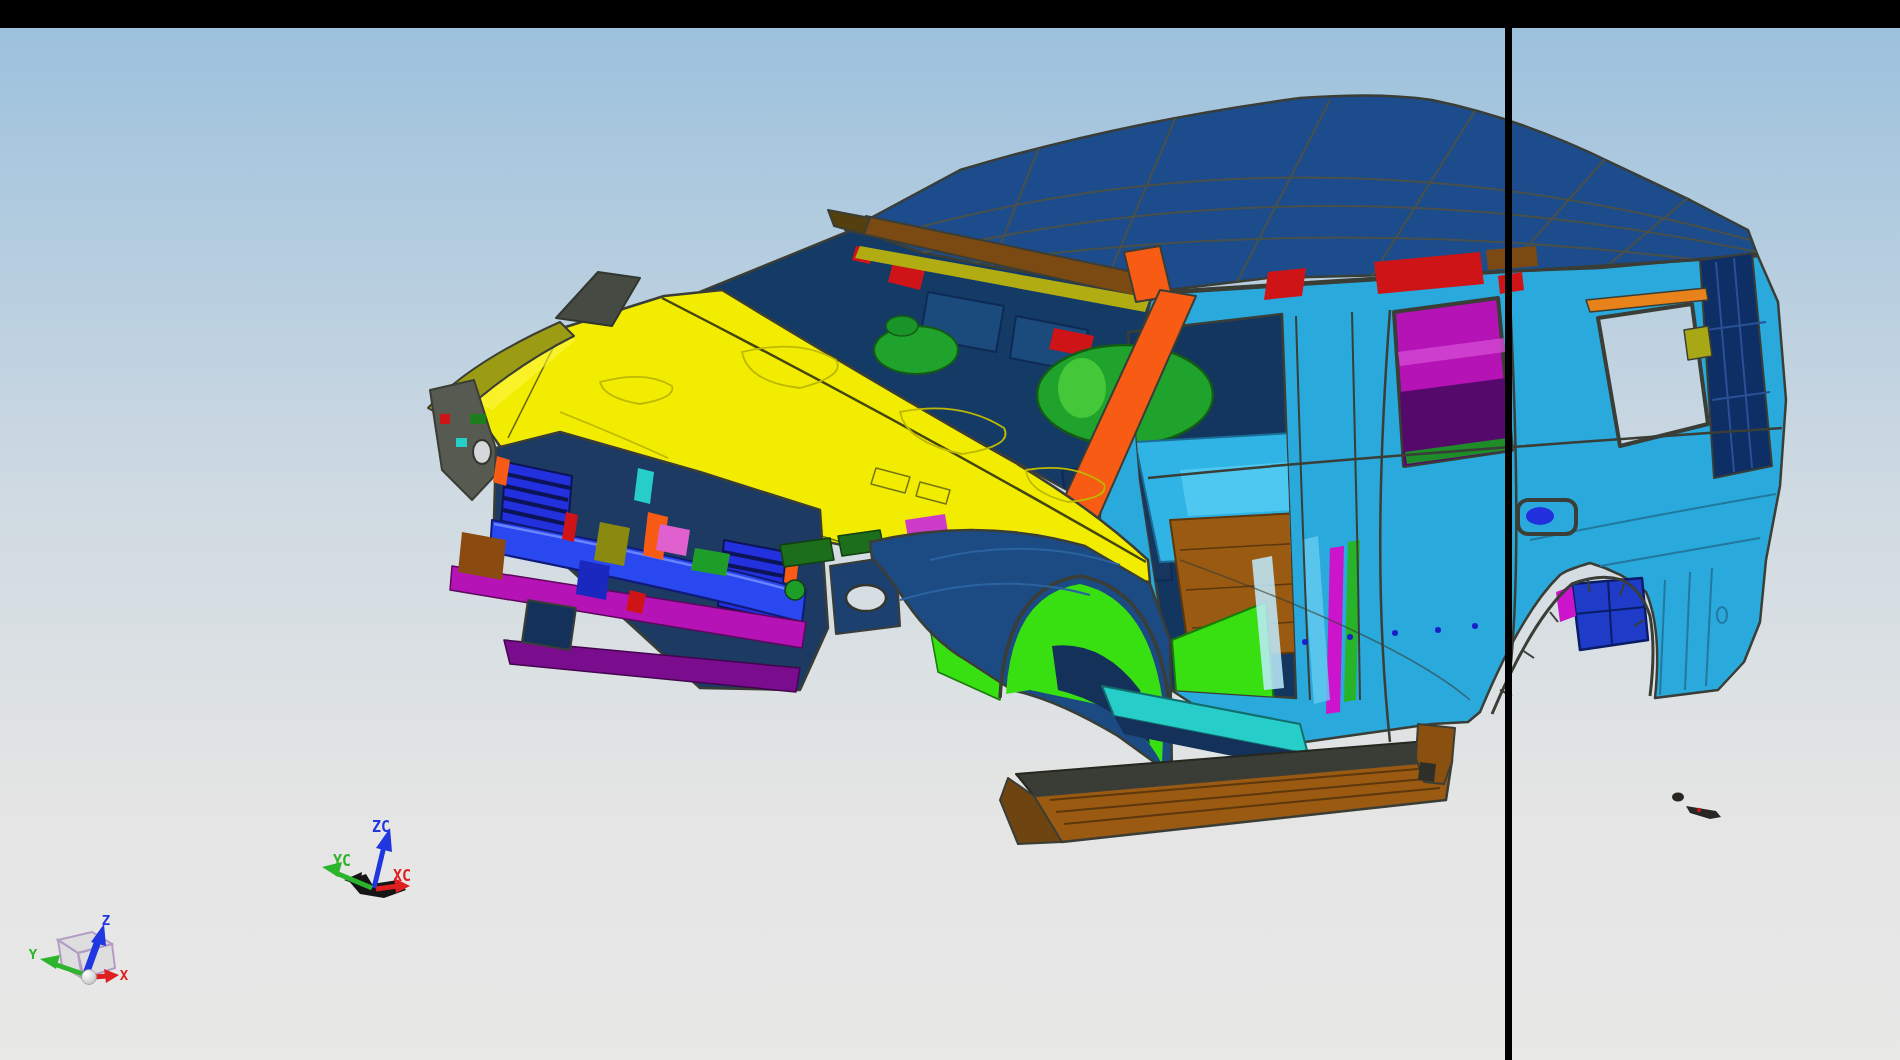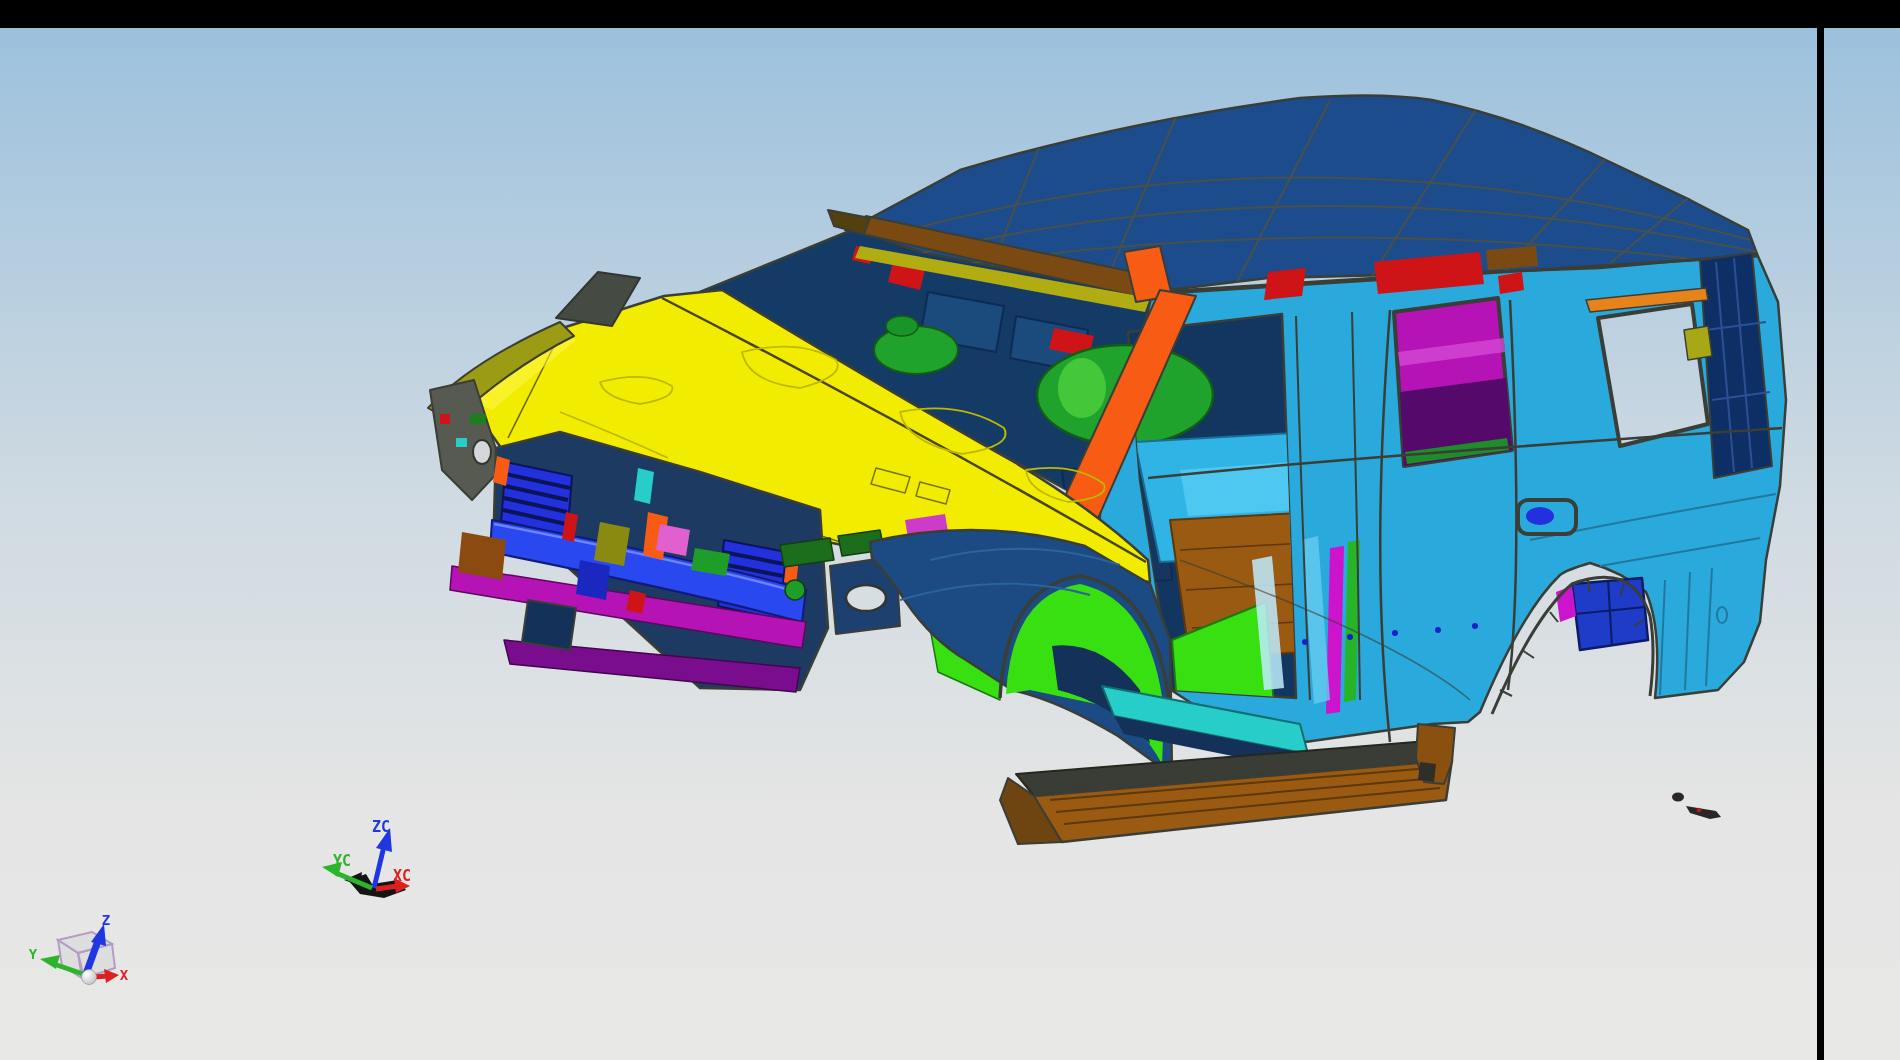--- a/index.html
+++ b/index.html
@@ -1,17 +1,17 @@
 <!DOCTYPE html>
 <html><head>
 <meta charset="utf-8">
 <style>
   html,body{margin:0;padding:0;width:1900px;height:1060px;overflow:hidden;background:#e8e8e7;
     font-family:"DejaVu Sans Mono","Liberation Mono",monospace;}
-  .viewport{position:relative;width:1824px;height:1060px;}
+  .viewport{position:relative;width:1512px;height:1060px;}
   .viewport svg{position:absolute;left:0;top:0;}
   .top-bar{position:absolute;left:0;top:0;width:1900px;height:28px;}
   .right-bar{position:absolute;right:0;top:0;width:7px;height:1060px;}
   text.axis-label{font-family:"DejaVu Sans Mono","Liberation Mono",monospace;font-weight:bold;font-size:15px;}
   text.axis-label-sm{font-family:"DejaVu Sans Mono","Liberation Mono",monospace;font-weight:bold;font-size:14px;}
 </style>
 </head>
 <body>
 
 <div class="viewport">

